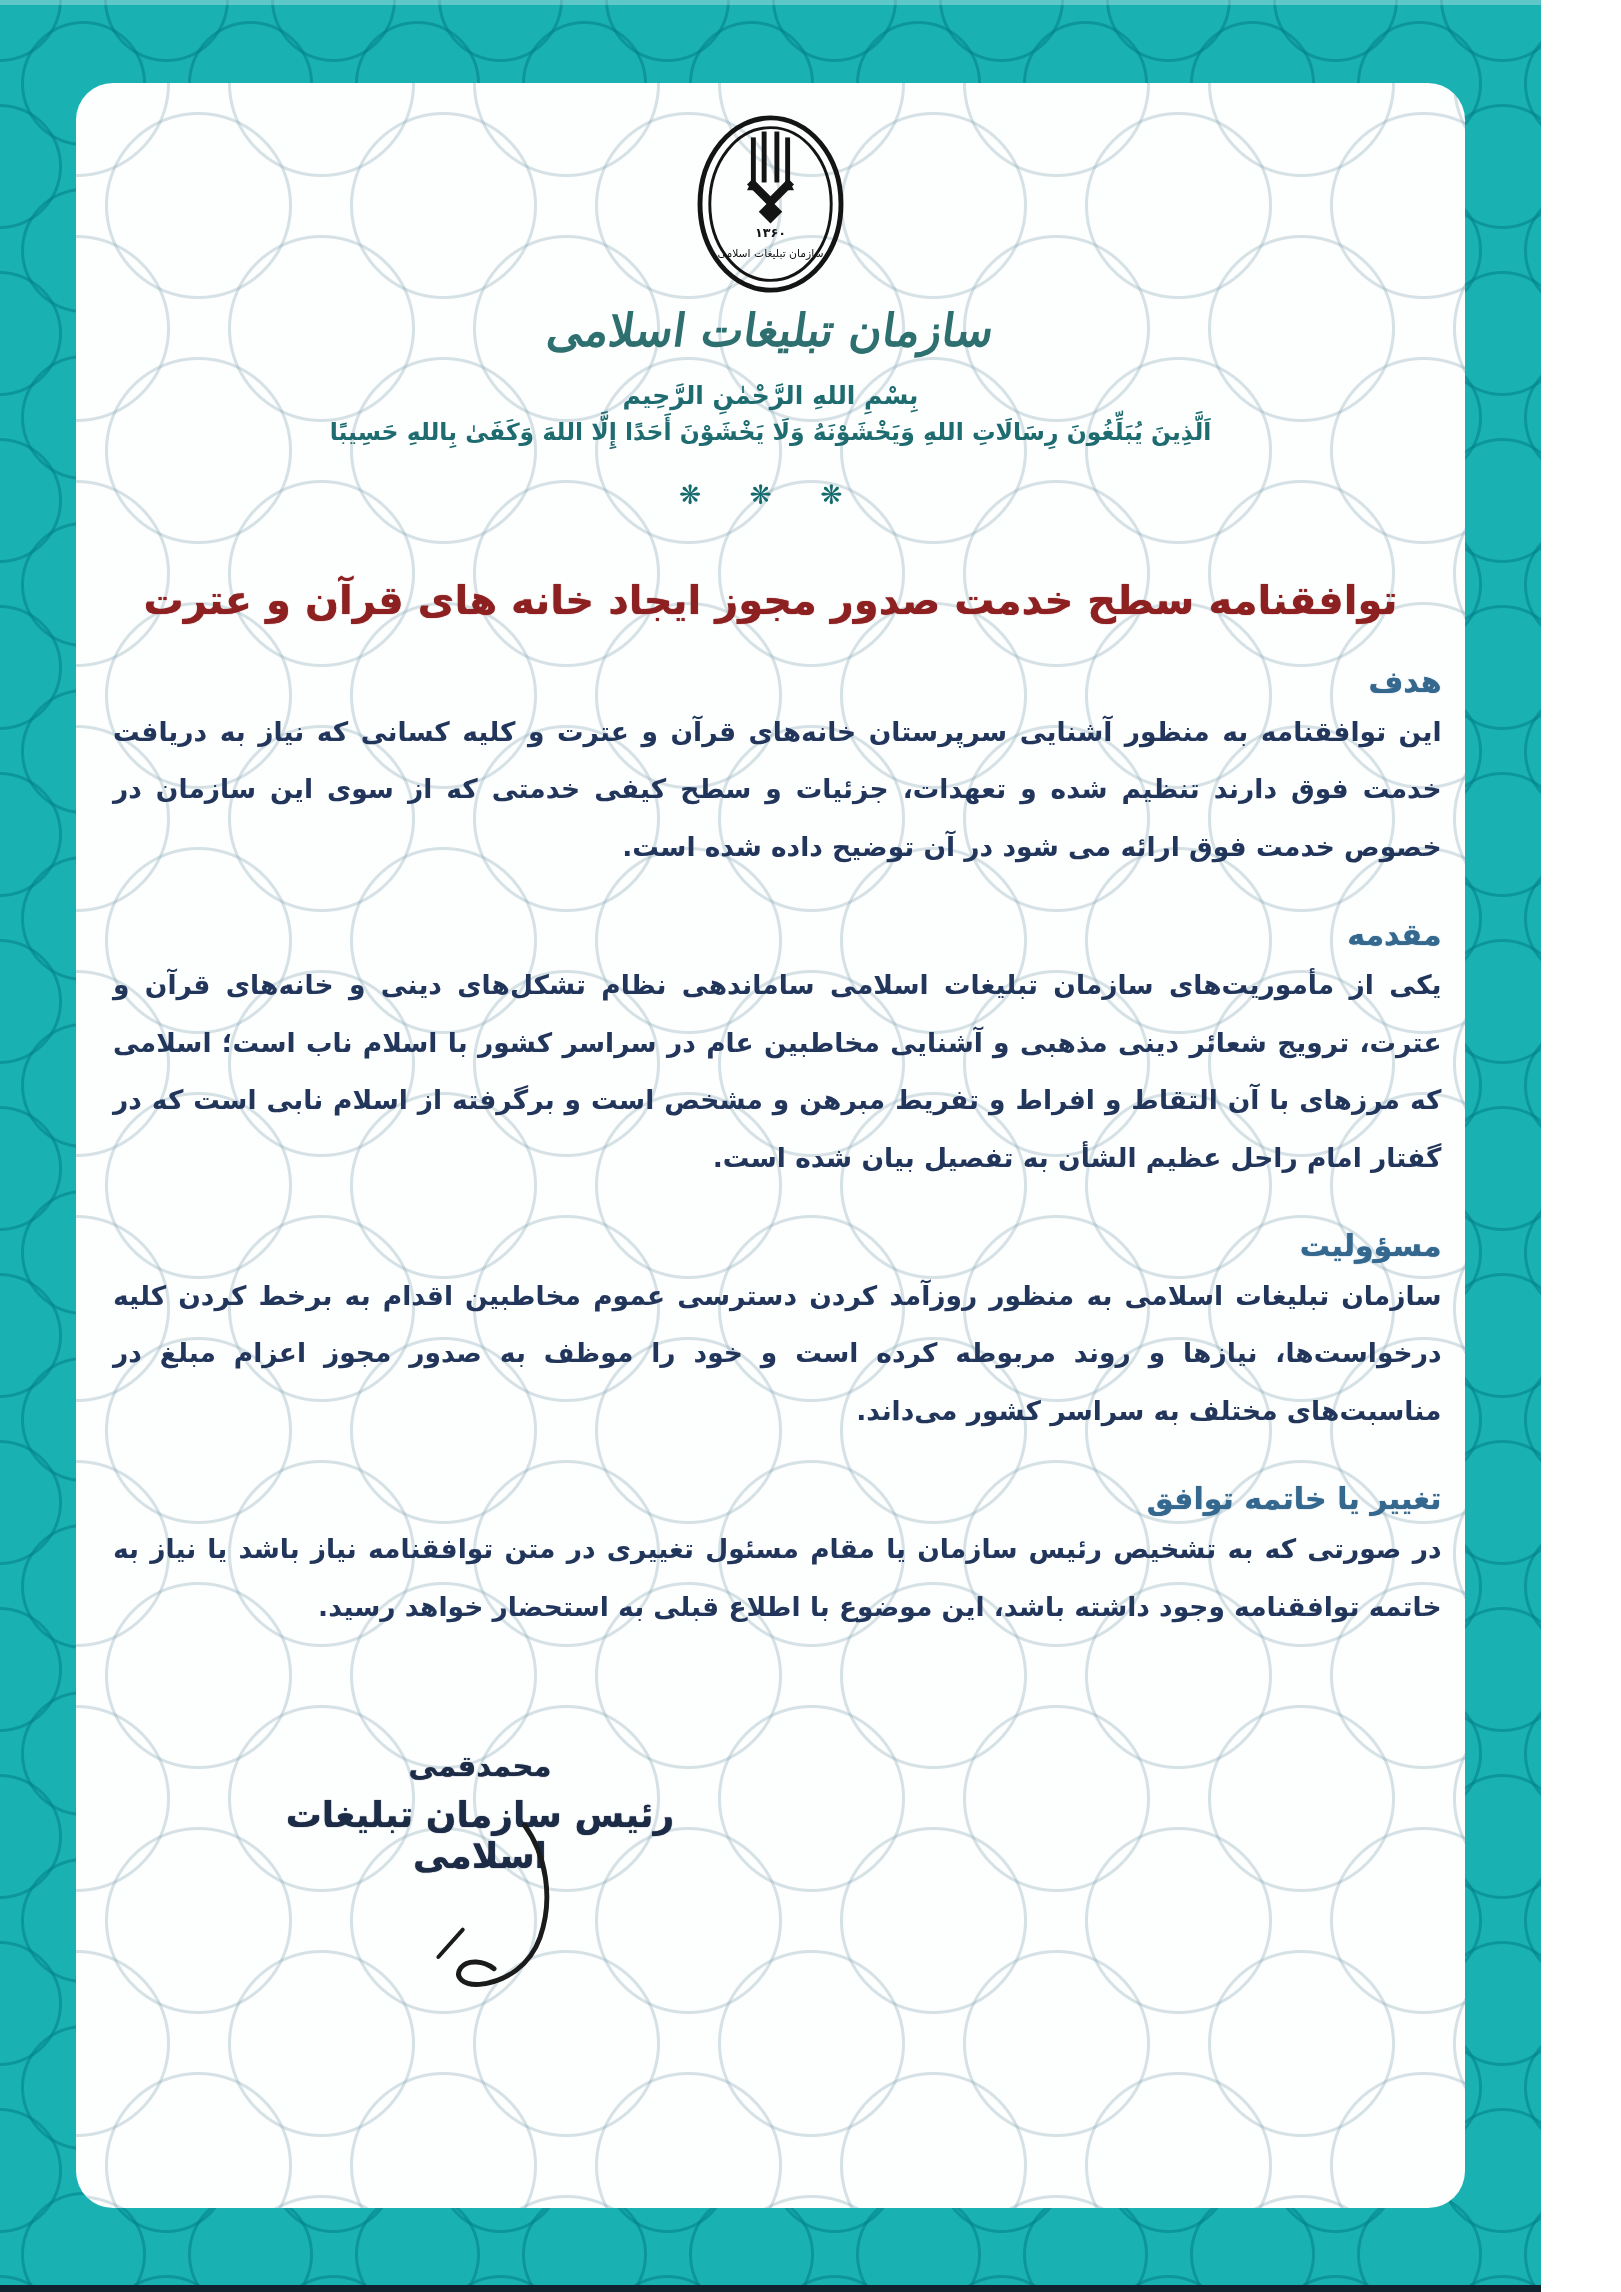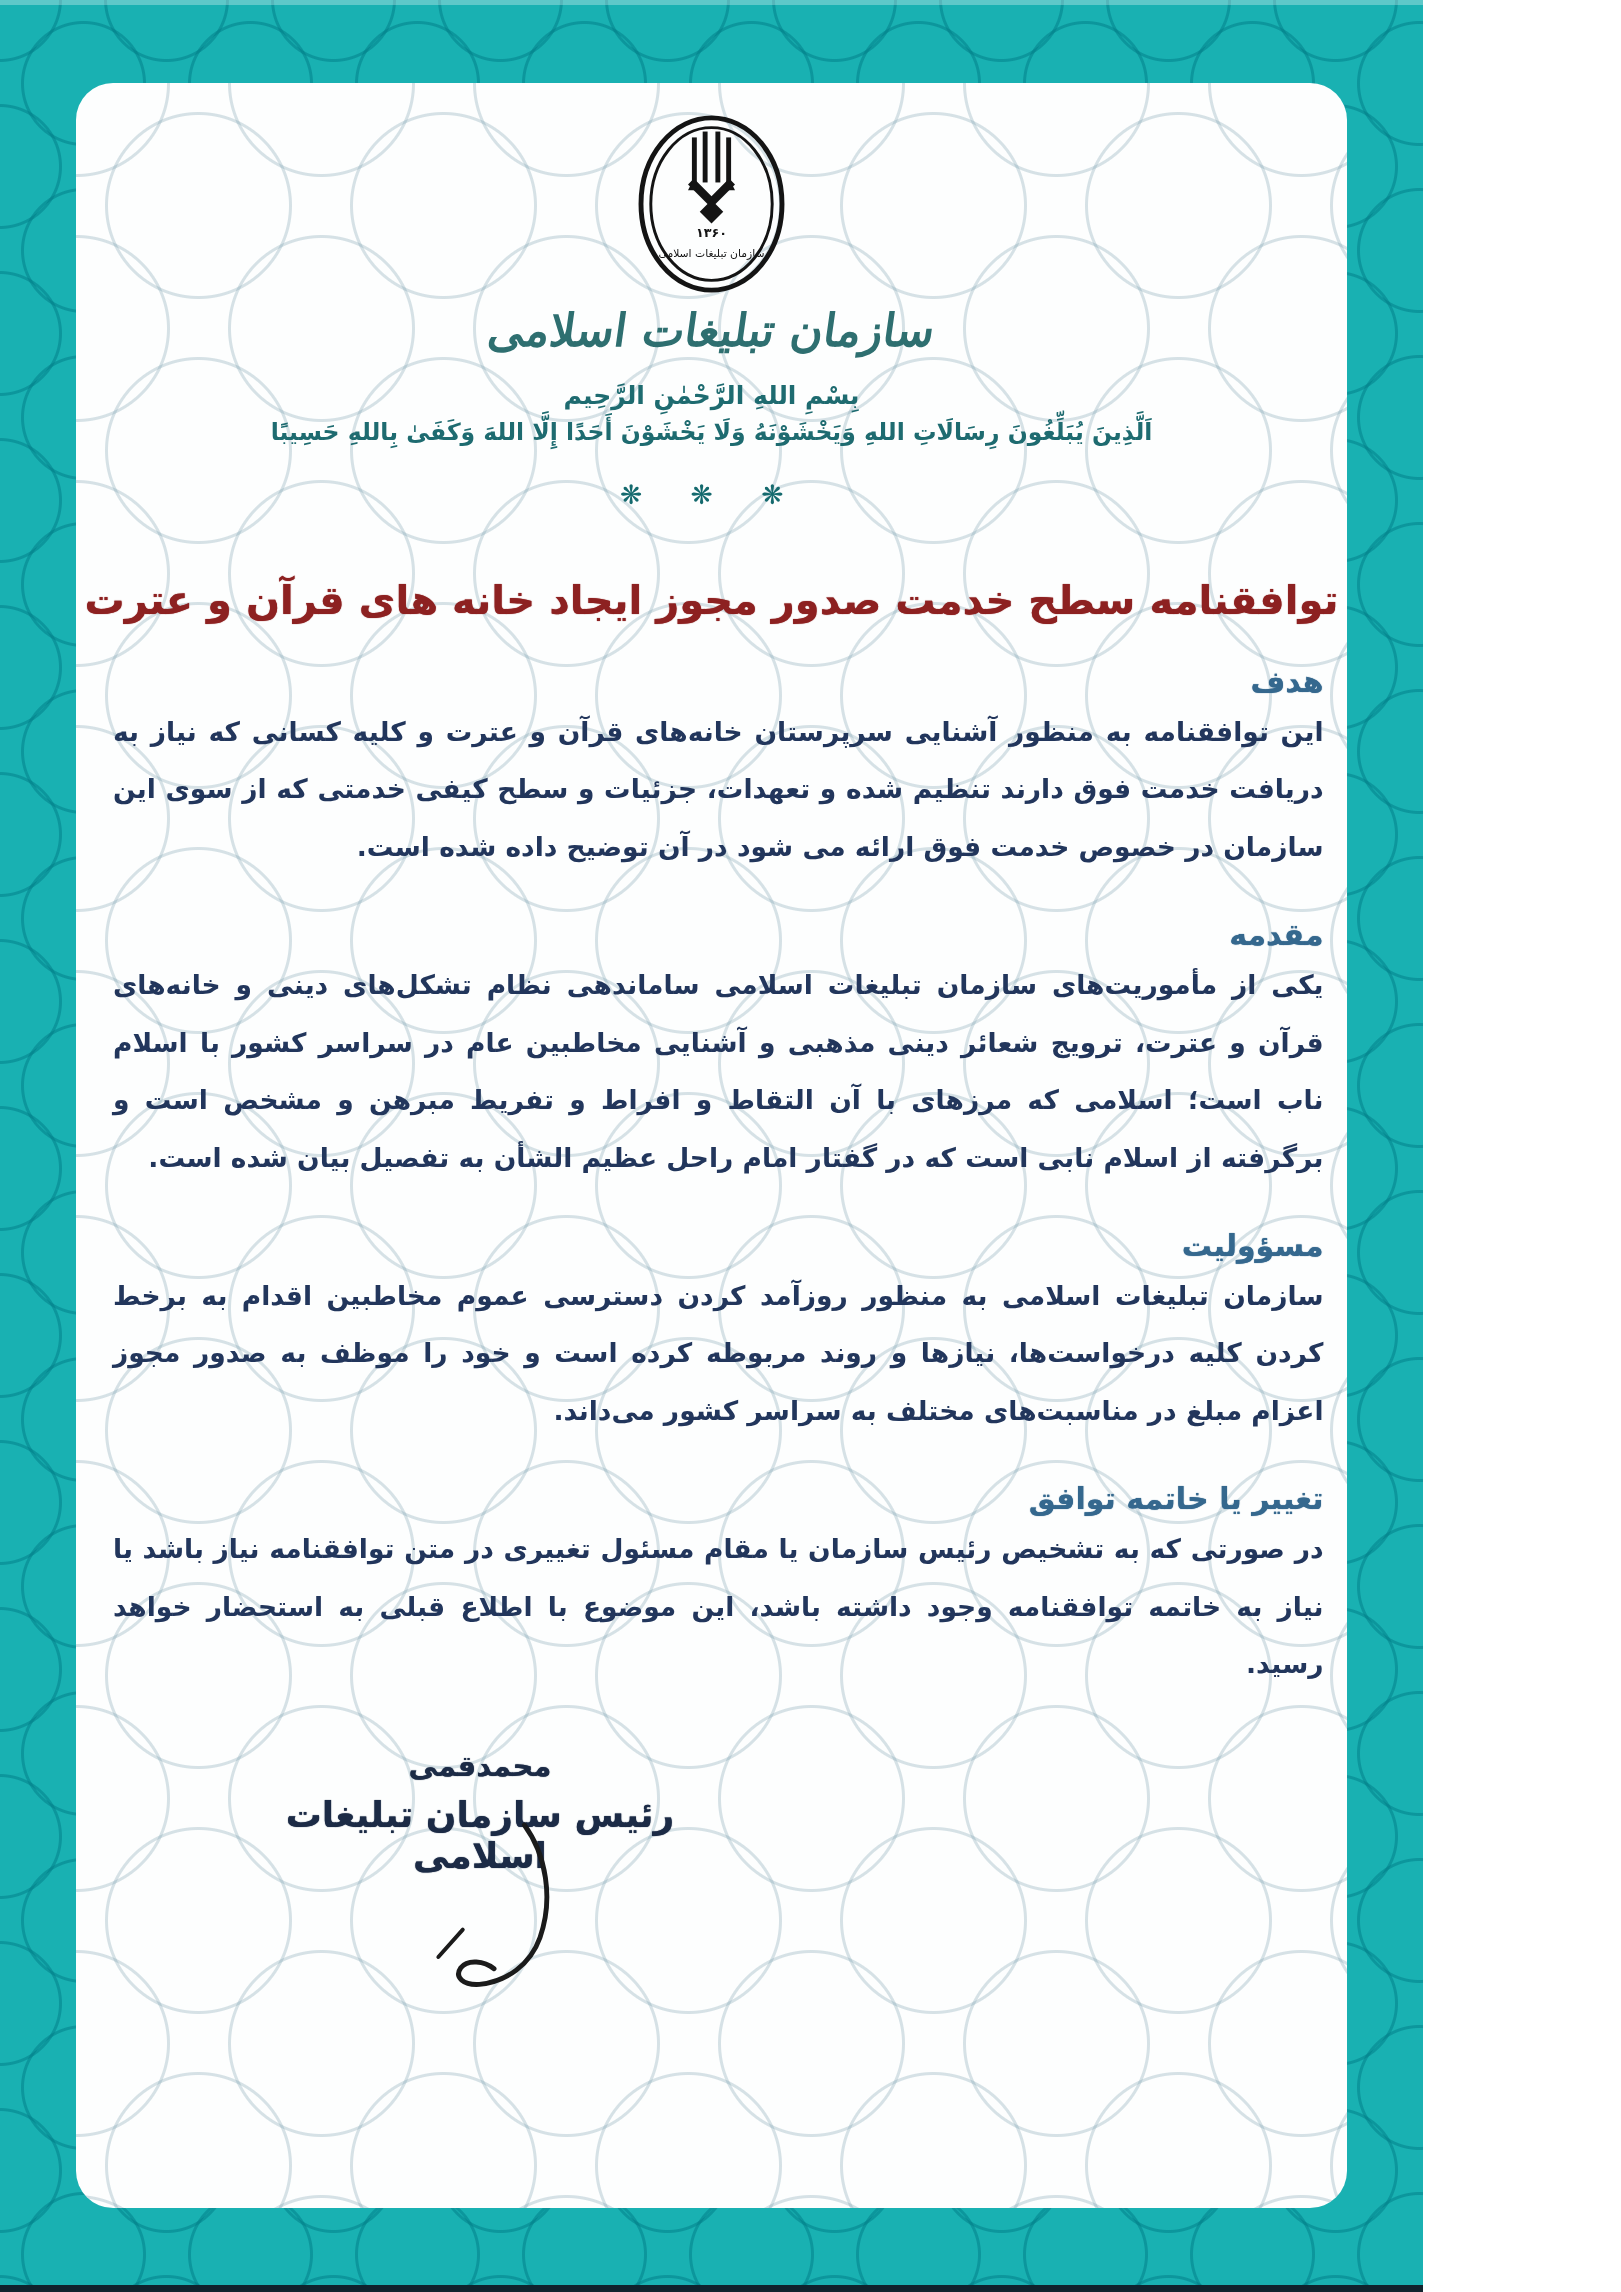--- a/index.html
+++ b/index.html
@@ -2,21 +2,21 @@
 <html lang="fa"><head>
 <meta charset="utf-8">
 <style>
   html,body{margin:0;padding:0;}
   body{
     width:1621px;height:2293px;
     font-family:"DejaVu Sans","Liberation Sans",sans-serif;
     overflow:hidden;
   }
   .canvas{
-    position:relative;width:1423px;height:2293px;
+    position:relative;width:1541px;height:2293px;
     background-color:#19b1b2;
     background-image:
       radial-gradient(circle, rgba(0,0,0,0) 59px, rgba(0,124,134,.50) 60px, rgba(0,124,134,.50) 62px, rgba(0,0,0,0) 63px),
       radial-gradient(circle, rgba(0,0,0,0) 59px, rgba(0,124,134,.50) 60px, rgba(0,124,134,.50) 62px, rgba(0,0,0,0) 63px);
     background-size:167px 167px,167px 167px;
     background-position:0 0,83px 83px;
   }
   .top-sheen{position:absolute;top:0;left:0;right:0;height:4.9px;background:rgba(255,255,255,.30);}
   .bottom-edge{position:absolute;bottom:0;left:0;right:0;height:7.8px;background:#10232e;}
   .page{

